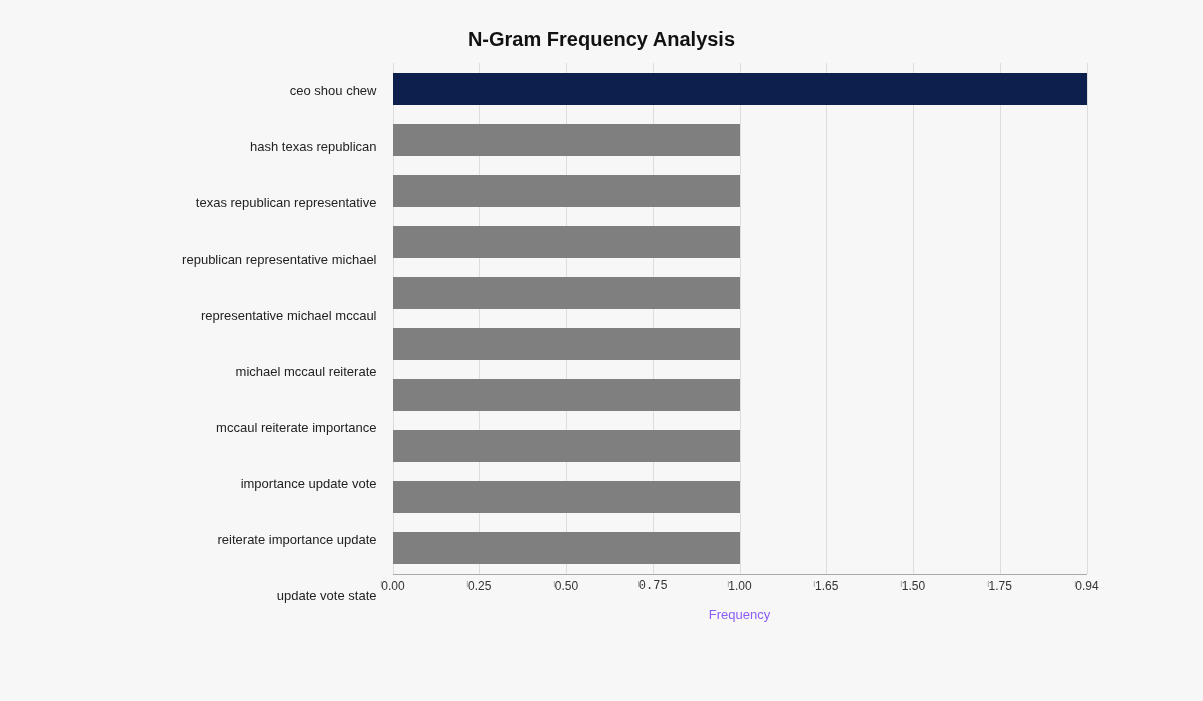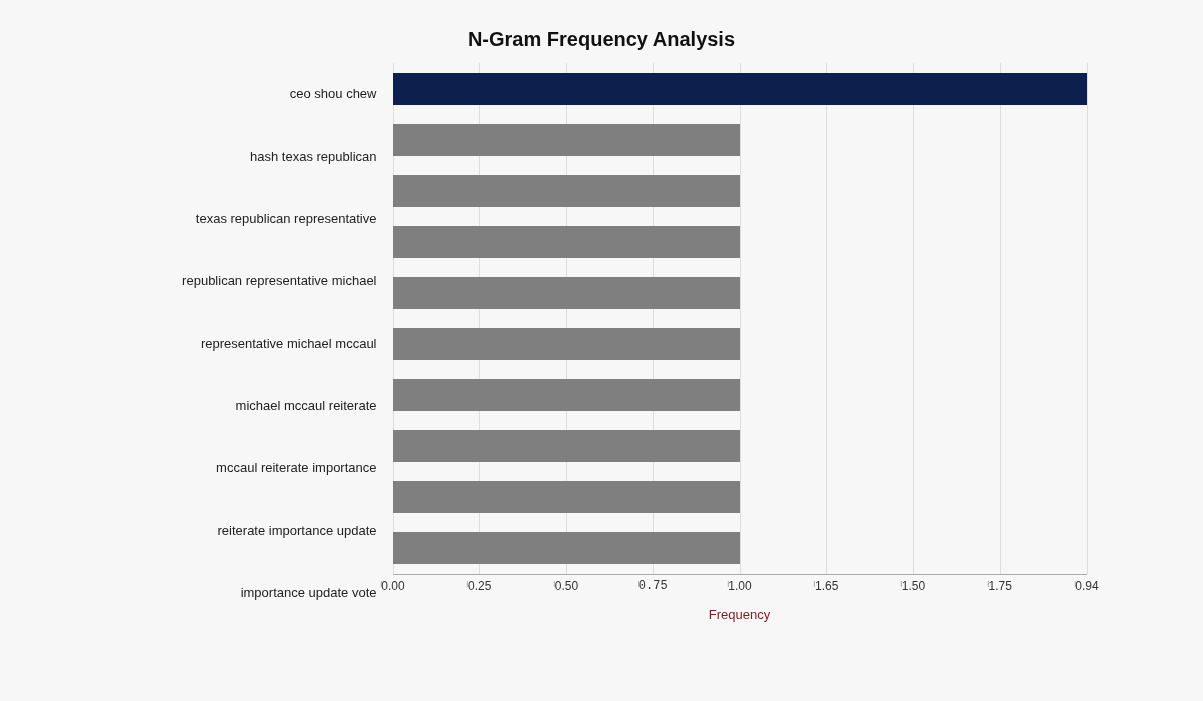--- a/index.html
+++ b/index.html
@@ -106,42 +106,43 @@
       background: #aaa;
     }
     .x-tick-label {
       font-size: 12px;
       color: #333;
       margin-top: 4px;
     }
     .x-axis-title {
       text-align: center;
       font-size: 13px;
-      color: #7f1d1d;
+      color: #8b5cf6;
       position: absolute;
       bottom: 2px;
       width: 100%;
     }
   </style>
 </head>
 <body>
 
 <div class="chart-container">
   <div class="chart-title">N-Gram Frequency Analysis</div>
   <div class="chart-area">
     <div class="y-labels" id="y-labels">
         <div class="y-label">ceo shou chew</div>
         <div class="y-label">hash texas republican</div>
         <div class="y-label">texas republican representative</div>
         <div class="y-label">republican representative michael</div>
         <div class="y-label">representative michael mccaul</div>
         <div class="y-label">michael mccaul reiterate</div>
         <div class="y-label">mccaul reiterate importance</div>
+        <div class="y-label">importance update vote</div>
         <div class="y-label">reiterate importance update</div>
-        <div class="y-label">importance update vote</div>
+        <div class="y-label">update vote state</div>
       </div>
     <div class="bars-and-xaxis">
       <div class="bars-wrapper" id="bars-wrapper">
         <div class="grid-lines" id="grid-lines">
             <div class="grid-line" style="left: 0%;"></div>
             <div class="grid-line" style="left: 12.5%;"></div>
             <div class="grid-line" style="left: 25%;"></div>
             <div class="grid-line" style="left: 37.5%;"></div>
             <div class="grid-line" style="left: 50%;"></div>
             <div class="grid-line" style="left: 62.5%;"></div>

